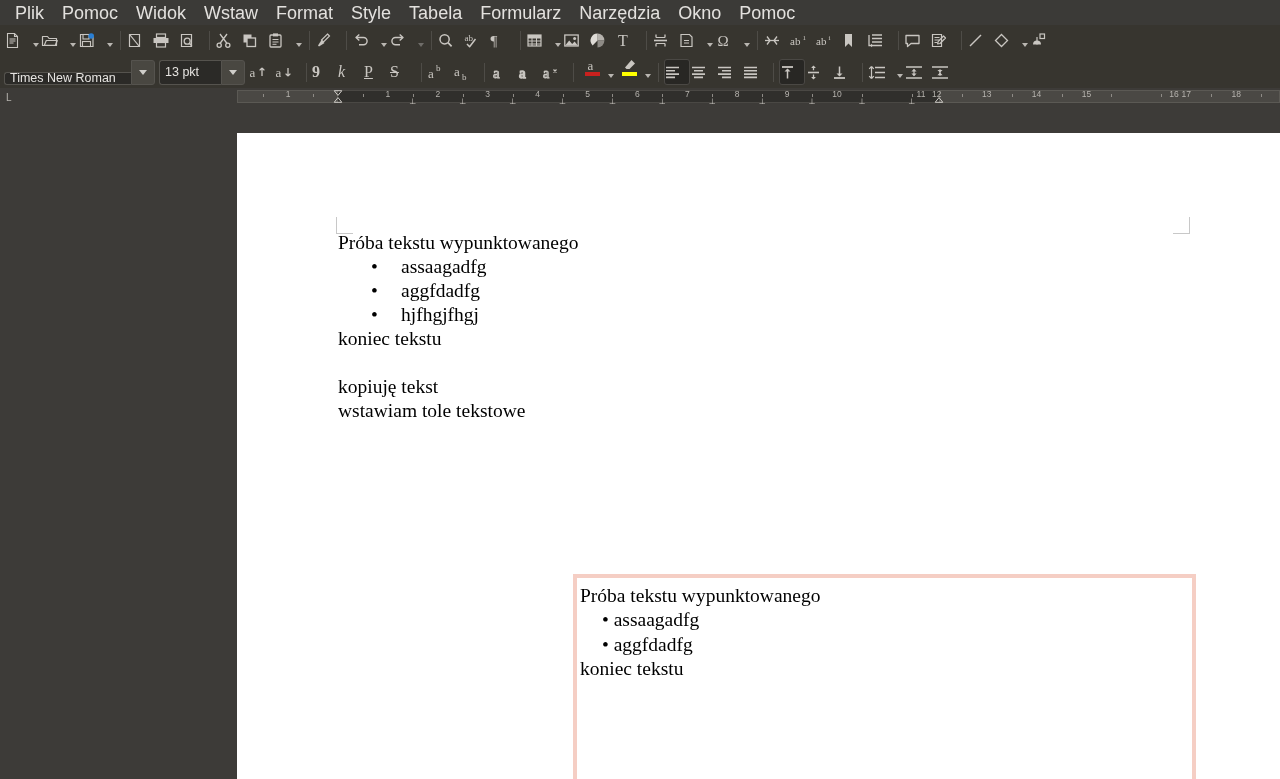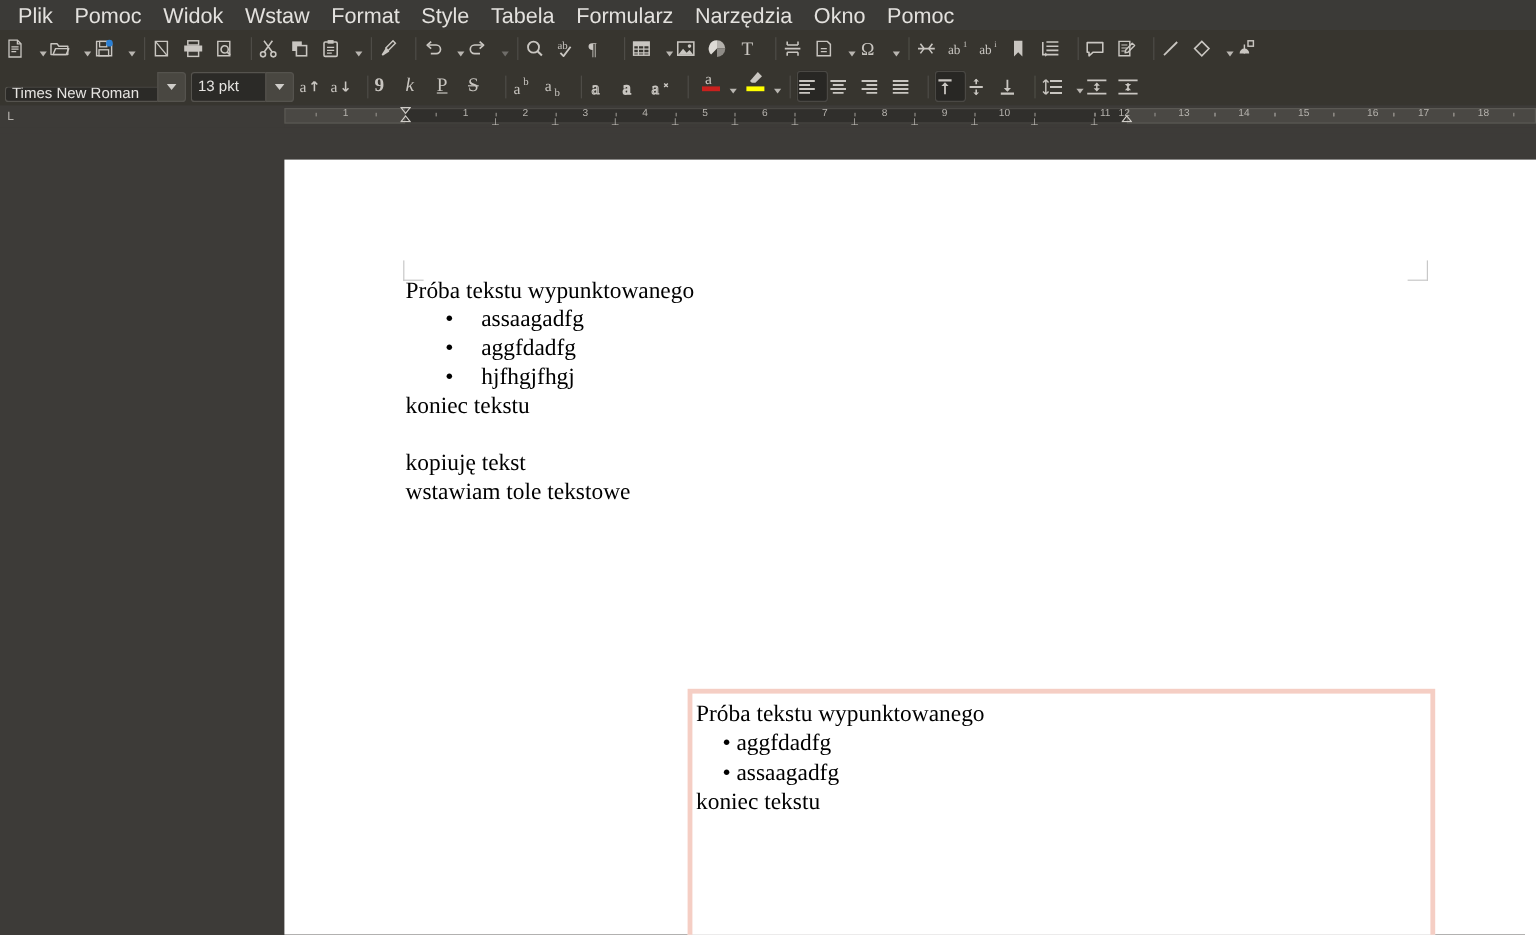--- a/index.html
+++ b/index.html
@@ -887,21 +887,21 @@
       <div class="rtick" style="left: 674.85px;"></div>
       <div class="rnum" style="left: 749.7px;">13</div>
       <div class="rtick" style="left: 724.75px;"></div>
       <div class="rtick" style="left: 774.65px;"></div>
       <div class="rnum" style="left: 799.6px;">14</div>
       <div class="rtick" style="left: 774.65px;"></div>
       <div class="rtick" style="left: 824.55px;"></div>
       <div class="rnum" style="left: 849.5px;">15</div>
       <div class="rtick" style="left: 824.55px;"></div>
       <div class="rtick" style="left: 874.45px;"></div>
-      <div class="rnum" style="left: 907px;">16</div>
+      <div class="rnum" style="left: 937px;">16</div>
       <div class="rtick" style="left: 874.45px;"></div>
       <div class="rtick" style="left: 924.35px;"></div>
       <div class="rnum" style="left: 949.3px;">17</div>
       <div class="rtick" style="left: 924.35px;"></div>
       <div class="rtick" style="left: 974.25px;"></div>
       <div class="rnum" style="left: 999.2px;">18</div>
       <div class="rtick" style="left: 974.25px;"></div>
       <div class="rtick" style="left: 1024.15px;"></div>
       <div class="indent-marker" style="left: 101px;"><svg width="9" height="13" viewBox="0 0 9 13">
           <path d="M0.7 0.7h7.6L4.5 5.4z" fill="none" stroke="#cfccc7" stroke-width="1"></path>
@@ -935,20 +935,20 @@
         </div>
         <div class="doc-line">koniec tekstu</div>
         <div class="blank-line"></div>
         <div class="doc-line">kopiuję tekst</div>
         <div class="doc-line">wstawiam tole tekstowe</div>
       </div>
 
     <div class="textbox">
       <div class="textbox-inner" id="textbox-inner">
           <div class="tb-line">Próba tekstu wypunktowanego</div>
+          <div class="tb-bullet">• assaagadfg</div>
           <div class="tb-bullet">• aggfdadfg</div>
-          <div class="tb-bullet">• assaagadfg</div>
           <div class="tb-line">koniec tekstu</div>
         </div>
     </div>
 
   </div>
 </div>
 
 </body></html>

